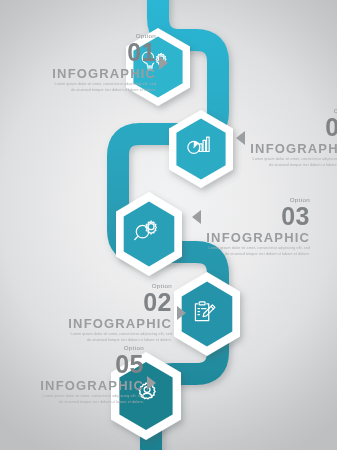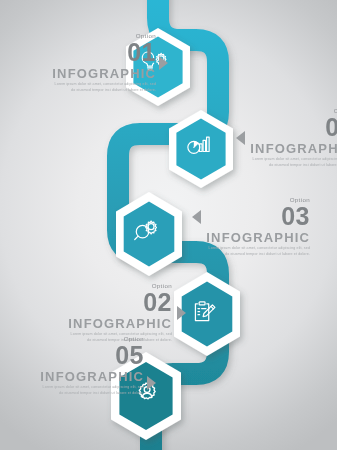--- a/index.html
+++ b/index.html
@@ -47,21 +47,21 @@
 
   
   #b1{left:52px;top:33px;}
   #t1{left:159px;top:56px;}
   #b2{left:250px;top:108px;}
   #t2{left:236px;top:131px;}
   #b3{left:206px;top:197px;}
   #t3{left:192px;top:210px;}
   #b4{left:68px;top:283px;}
   #t4{left:177px;top:306px;}
-  #b5{left:40px;top:336px;}
+  #b5{left:40px;top:345px;}
   #t5{left:147px;top:376px;}
 </style>
 </head>
 <body>
 
 <div id="stage">
 
   <svg id="ribbon" viewBox="0 0 337 450">
     <defs>
       <linearGradient id="ribGrad" x1="0" y1="0" x2="0" y2="1">

